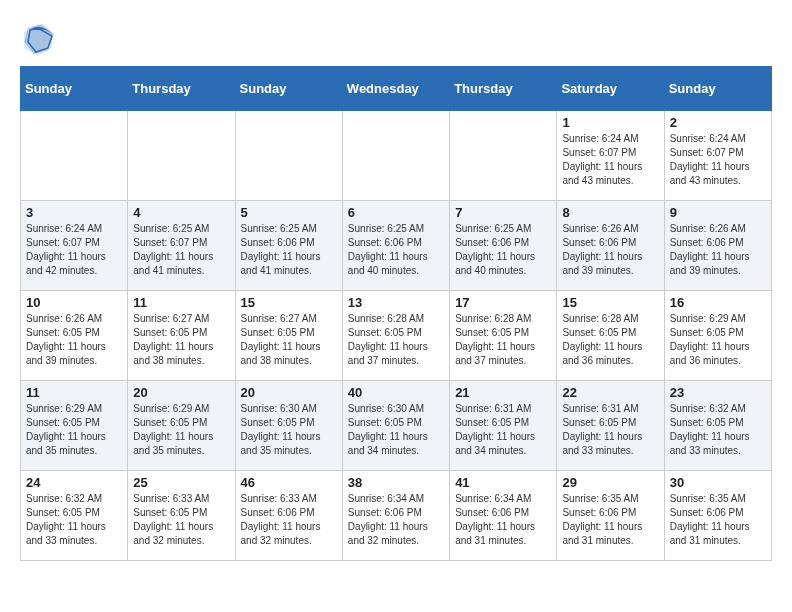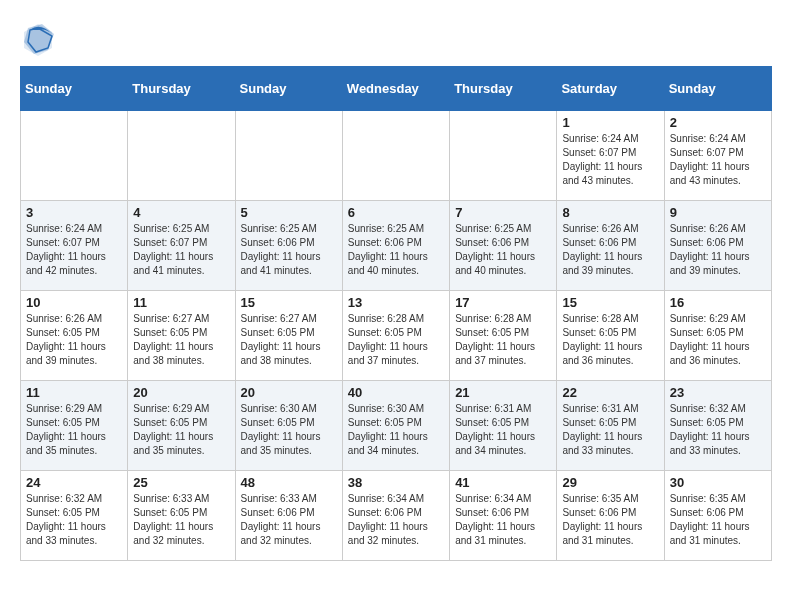--- a/index.html
+++ b/index.html
@@ -290,21 +290,21 @@
 Sunset: 6:05 PM
 Daylight: 11 hours and 33 minutes.</div>
         </td>
         <td>
           <span class="day-number">25</span>
           <div class="day-info" style="white-space: pre-line;">Sunrise: 6:33 AM
 Sunset: 6:05 PM
 Daylight: 11 hours and 32 minutes.</div>
         </td>
         <td>
-          <span class="day-number">48</span>
+          <span class="day-number">46</span>
           <div class="day-info" style="white-space: pre-line;">Sunrise: 6:33 AM
 Sunset: 6:06 PM
 Daylight: 11 hours and 32 minutes.</div>
         </td>
         <td>
           <span class="day-number">38</span>
           <div class="day-info" style="white-space: pre-line;">Sunrise: 6:34 AM
 Sunset: 6:06 PM
 Daylight: 11 hours and 32 minutes.</div>
         </td>

